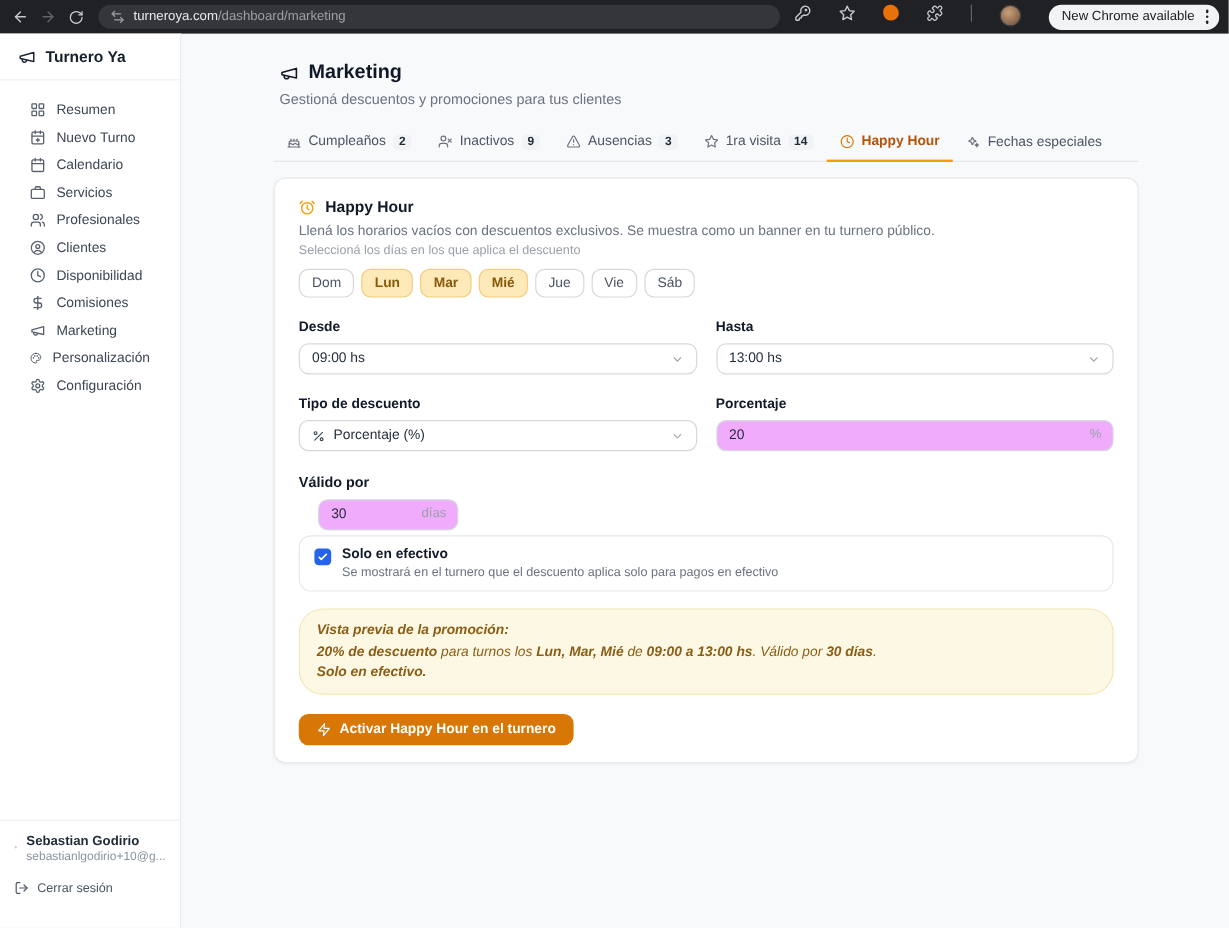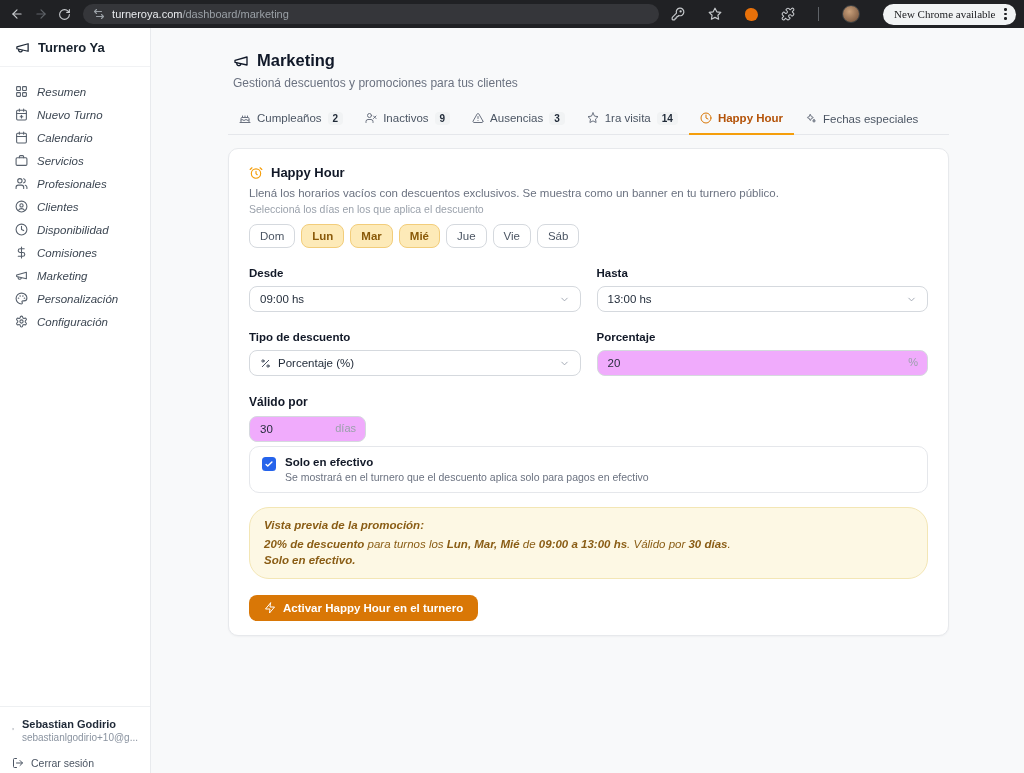--- a/index.html
+++ b/index.html
@@ -8,41 +8,41 @@
   svg { display:block; }
 
   
   .topbar { height:28px; background:#202124; display:flex; align-items:center; padding:0 8px; gap:6px; }
   .nav-btn { width:20px; height:20px; display:flex; align-items:center; justify-content:center; border-radius:50%; }
   .url-pill { width:648px; height:20px; background:#35363a; border-radius:10px; display:flex; align-items:center; gap:7px; padding:0 10px; margin-left:4px; }
   .url-text { font-size:11px; white-space:nowrap; }
   .url-host { color:#e8eaed; }
   .url-path { color:#9aa0a6; }
   .top-spacer { flex:1; }
-  .top-right { display:flex; align-items:center; gap:23px;font-family:Liberation Serif, serif; }
+  .top-right { display:flex; align-items:flex-start; gap:23px; }
   .ext-orange { width:13px; height:13px; border-radius:45% 55% 50% 50%; background:#e8710a; }
   .vsep { width:1px; height:14px; background:#5f6368; }
   .avatar-top { width:18px; height:18px; border-radius:50%; background:radial-gradient(circle at 40% 35%, #c9a07a, #6b4a35); border:1px solid #3c4043; }
   .chrome-pill { background:#f1f3f4; color:#202124; border-radius:11px; height:21px; padding:0 7px 0 11px; font-size:11px; font-weight:500; display:flex; align-items:center; gap:7px; white-space:nowrap; }
   .kebab { display:flex; flex-direction:column; gap:2px; padding:2px; }
   .kebab i { width:2.5px; height:2.5px; border-radius:50%; background:#202124; display:block; }
 
   
   .app { display:flex; height:745px; }
   .sidebar { width:151px; background:#ffffff; border-right:1px solid #e8eaed; display:flex; flex-direction:column; }
   .brand { height:39px; flex:none; display:flex; align-items:center; gap:8px; padding:0 15px; border-bottom:1px solid #f1f2f4; }
   .brand-name { font-size:13px; font-weight:700; color:#16202c; }
-  .menu { padding:13px 0 0;font-style:italic; }
+  .menu { padding:13px 10px 0; }
   .menu-item { display:flex; align-items:center; gap:9px; padding:5px 15px; font-size:11.5px; color:#3d4753; cursor:pointer; }
   .menu-item svg { stroke:#57606c; }
   .sidebar-bottom { margin-top:auto; }
   .user-box { border-top:1px solid #eef0f2; padding:11px 12px 8px; display:flex; align-items:flex-start; gap:8px; }
   .user-name { font-size:11px; font-weight:700; color:#1f2937; }
   .user-email { font-size:10px; color:#8a93a0; margin-top:2px; }
-  .logout { display:flex; align-items:center; gap:7px; padding:6px 12px 4px; font-size:10.5px; color:#4b5563; cursor:pointer; }
+  .logout { display:flex; align-items:center; gap:7px; padding:6px 12px 27px; font-size:10.5px; color:#4b5563; cursor:pointer; }
 
   
   .main { flex:1; overflow:hidden; }
   .content { width:721px; margin-left:77px; }
   .page-head { margin-top:23px; padding-left:5px; }
   .page-title-row { display:flex; align-items:center; gap:8px; }
   .page-title { font-size:16.5px; font-weight:700; color:#101828; }
   .page-sub { font-size:12px; color:#6b7280; margin-top:6px; }
 
   .tabs { display:flex; align-items:flex-end; border-bottom:1px solid #e5e7eb; margin-top:15px; }
@@ -64,21 +64,21 @@
   .chip { font-size:11.5px; color:#4b5563; background:#fff; border:1px solid #d5d9de; border-radius:8px; padding:5px 10px; cursor:pointer; }
   .chip.on { background:#fdeab8; border-color:#f2cd7b; color:#8a5a0a; font-weight:700; }
 
   .form-grid { display:grid; grid-template-columns:1fr 1fr; column-gap:16px; margin-top:19px; }
   .f-label { font-size:11.5px; font-weight:700; color:#111827; margin-bottom:7px; }
   .select { height:26px; border:1px solid #d5d9de; border-radius:8px; background:#fff; display:flex; align-items:center; gap:7px; padding:0 10px; font-size:11.5px; color:#1f2937; cursor:pointer; }
   .select .grow { flex:1; }
   .input-wrap { position:relative; }
   .tinput { width:100%; height:26px; border:1px solid #d5d9de; border-radius:8px; padding:0 26px 0 10px; font-size:11.5px; color:#1f2937; font-family:"Liberation Sans",sans-serif; outline:none; background:#f0abfc; }
   .suffix { position:absolute; right:10px; top:6px; font-size:11px; color:#9aa1ab; }
-  .valid-wrap { width:117px; }
+  .valid-wrap { width:117px;margin-left:16px; }
 
   .check-box { margin-top:4px; border:1px solid #e5e7eb; border-radius:10px; padding:9px 12px; display:flex; gap:9px; align-items:flex-start; }
   .checkbox { width:14px; height:14px; flex:none; margin-top:1px; background:#2563eb; border-radius:3.5px; display:flex; align-items:center; justify-content:center; cursor:pointer; }
   .check-title { font-size:11.5px; font-weight:700; color:#111827; }
   .check-sub { font-size:10.5px; color:#6b7280; margin-top:3px; }
 
   .preview { margin-top:14px; background:#fdf8e4; border:1px solid #f3e6b5; border-radius:20px; padding:11px 14px 12px; color:#8a5d15;font-style:italic; }
   .preview-title { font-size:11.5px; font-weight:700; }
   .preview-line { font-size:11.5px; margin-top:7px; }
   .preview-line b, .preview-line2 { font-weight:700; }

